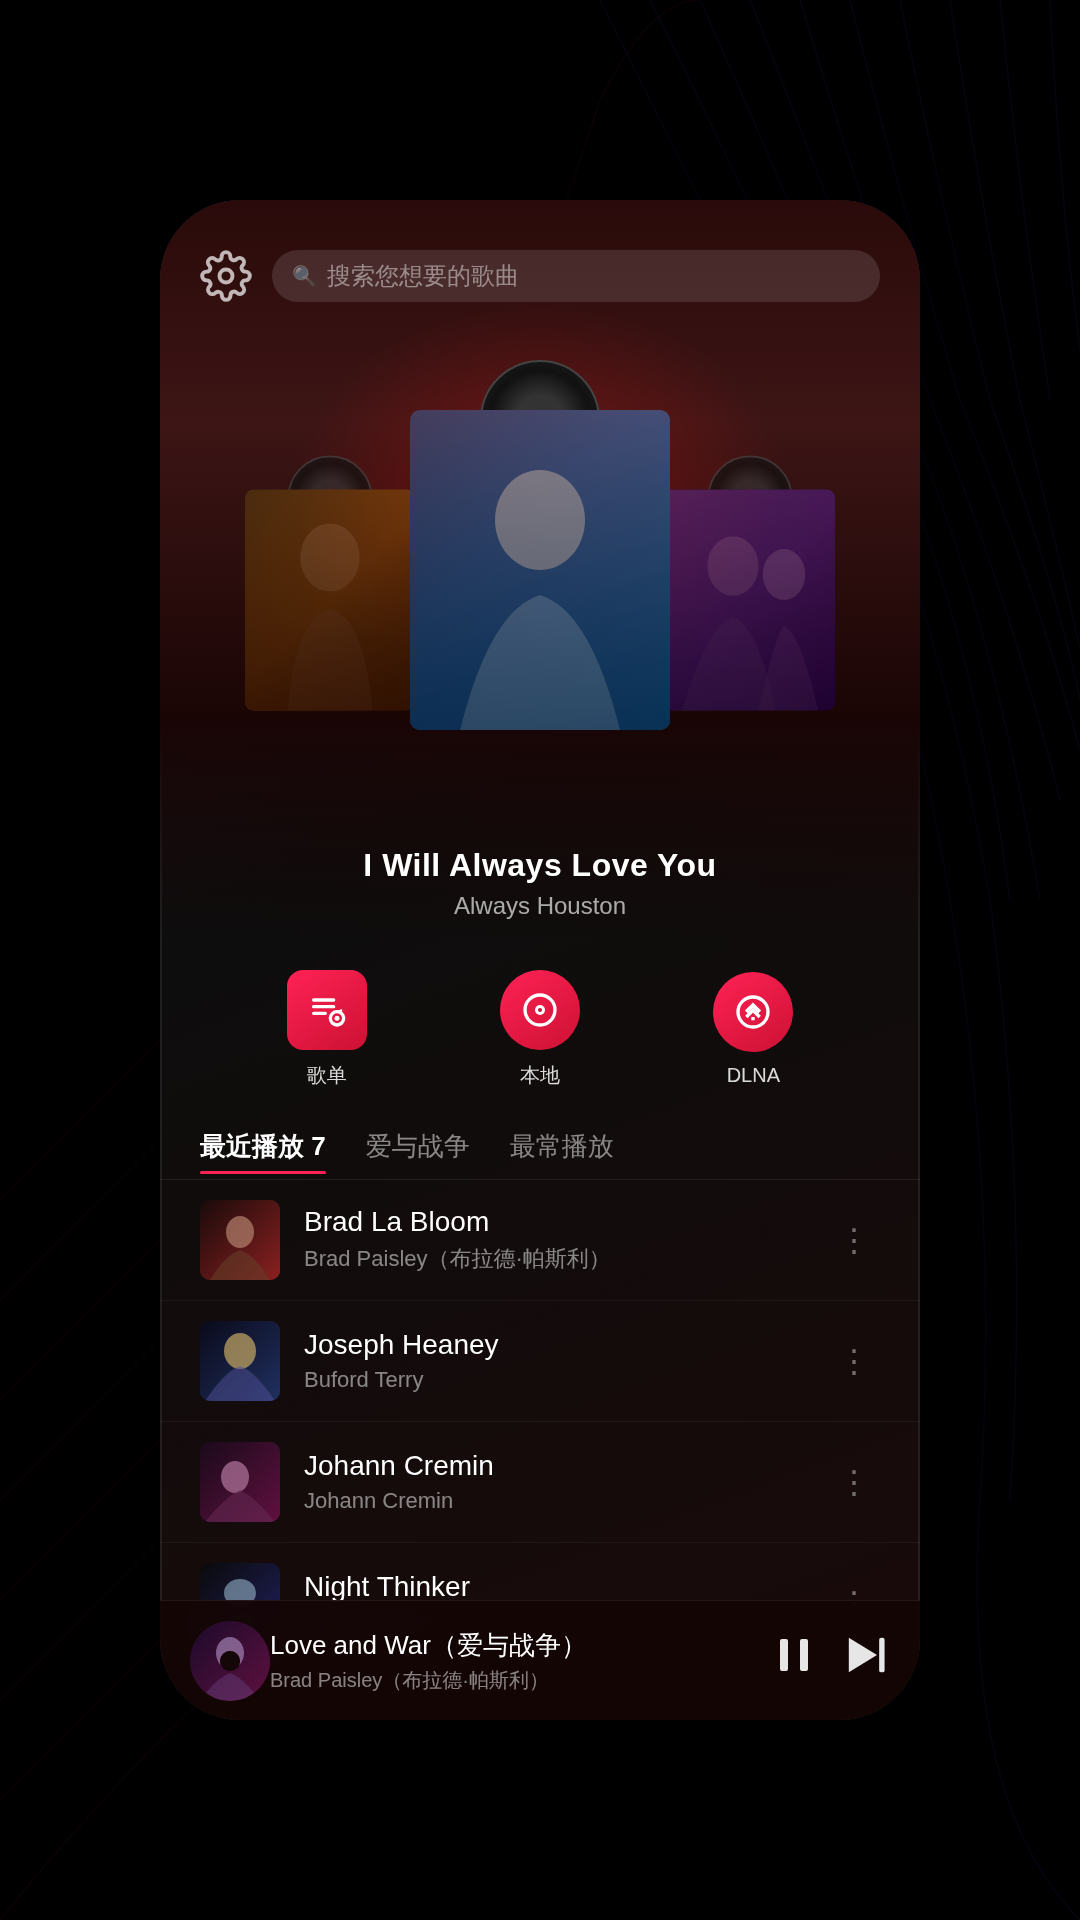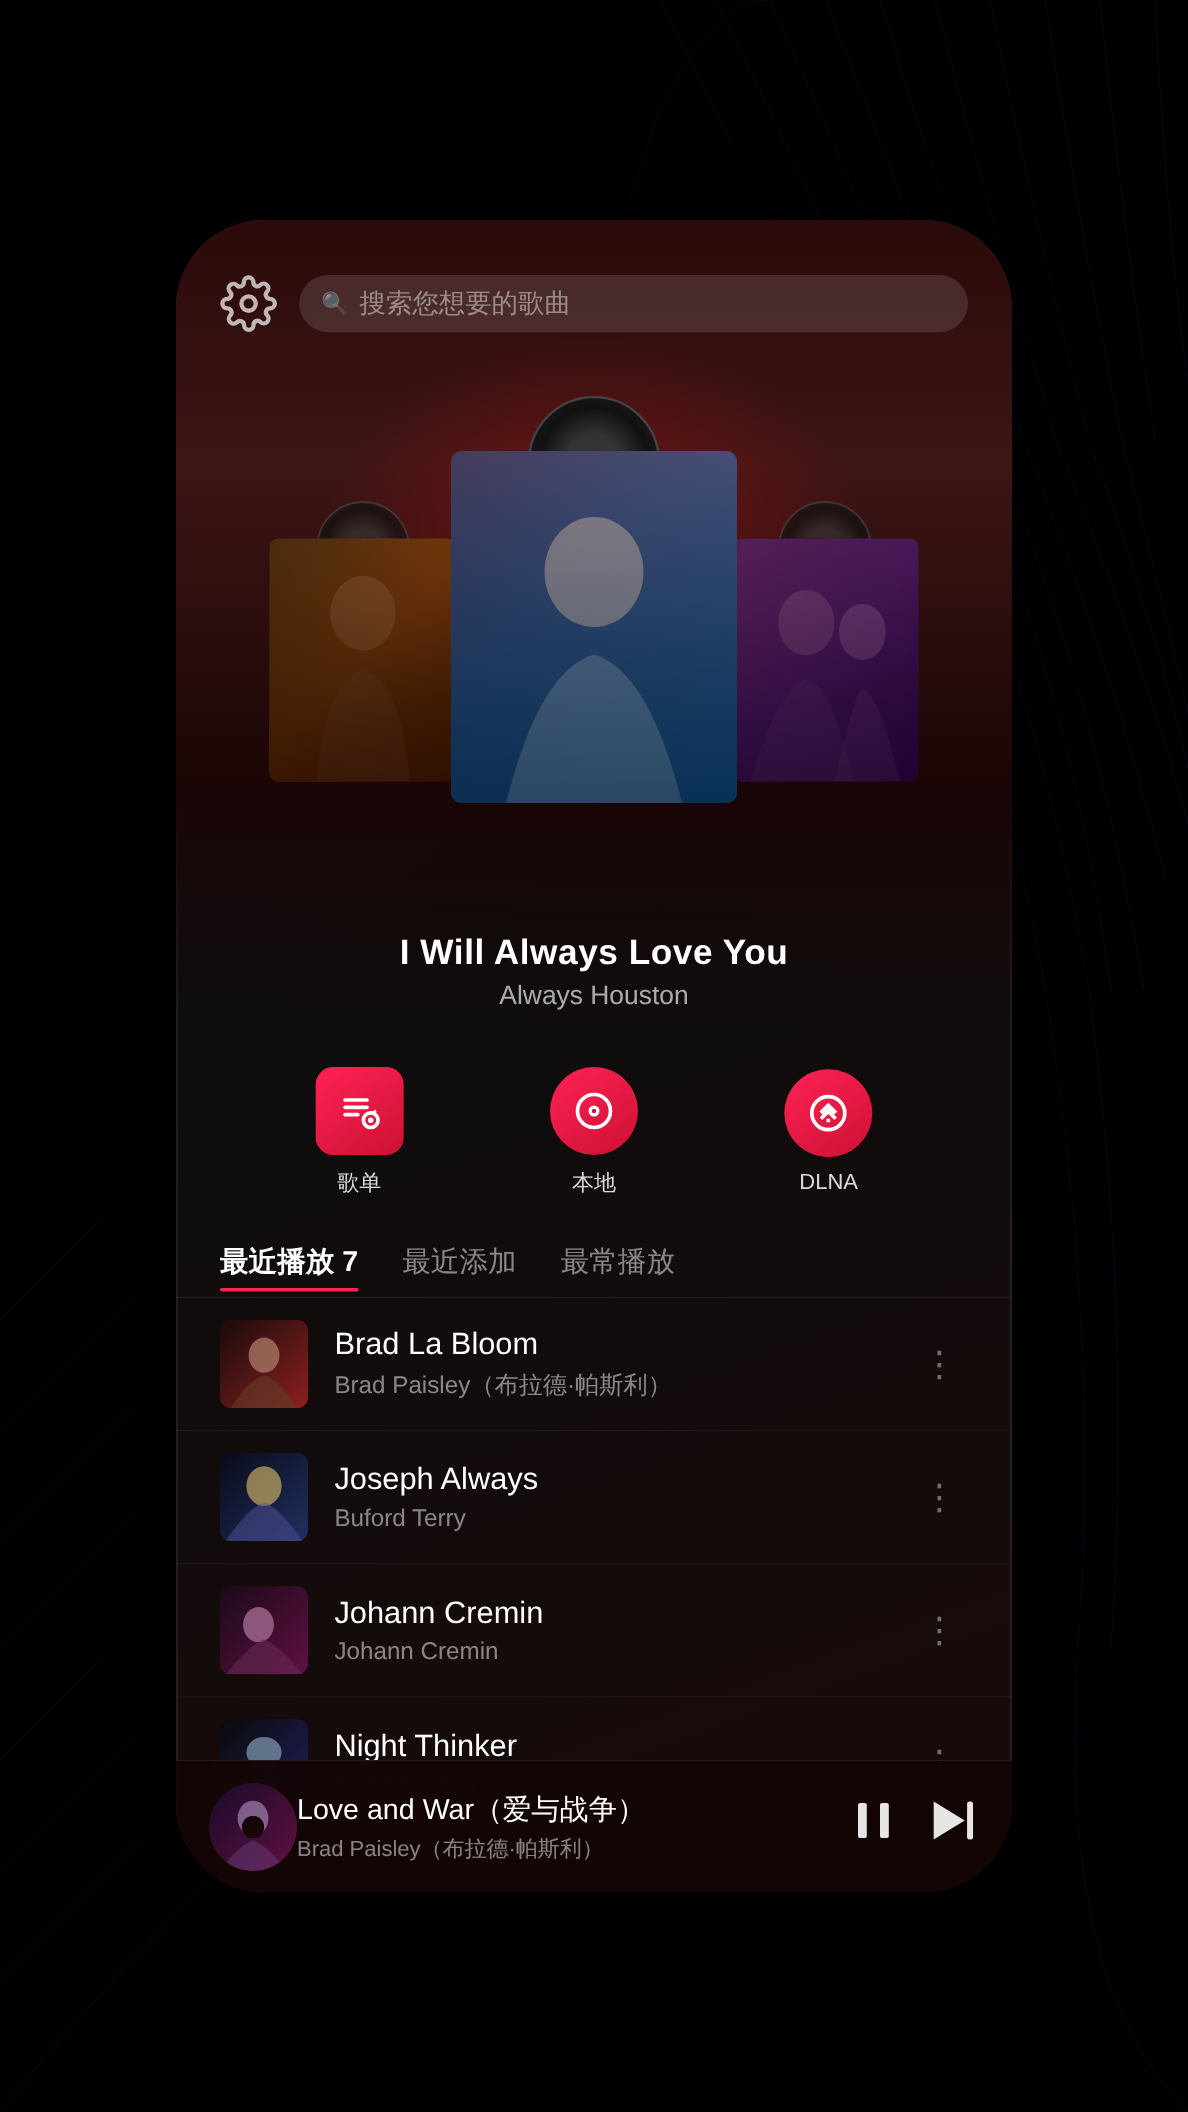--- a/index.html
+++ b/index.html
@@ -563,21 +563,21 @@
         </div>
       </div>
 
       <div class="tabs-row">
         <div class="tab-item active">
           <span>
             <span>最近播放</span> <span class="tab-count">7</span>
           </span>
         </div>
         <div class="tab-item">
-          <span>最近添加</span>
+          <span>爱与战争</span>
         </div>
         <div class="tab-item">
           <span>最常播放</span>
         </div>
       </div>
 
       <div class="song-list">
 
         <div class="song-row">
           <div class="song-thumb thumb-1">
@@ -608,21 +608,21 @@
                   <linearGradient id="g2" x1="0%" y1="0%" x2="100%" y2="100%">
                 <stop offset="0%" style="stop-color:#0a0a1a"></stop>
                 <stop offset="100%" style="stop-color:#203060"></stop>
               </linearGradient>
                 </defs>
               <ellipse cx="40" cy="30" rx="16" ry="18" fill="rgba(200,170,100,0.7)"></ellipse>
               <path d="M5,80 Q25,50 40,45 Q55,50 75,80Z" fill="rgba(80,80,150,0.5)"></path>
             </svg>
           </div>
           <div class="song-details">
-            <div class="song-name">Joseph Always</div>
+            <div class="song-name">Joseph Heaney</div>
             <div class="song-sub">Buford Terry</div>
           </div>
           <div class="more-icon">⋮</div>
         </div>
 
         <div class="song-row">
           <div class="song-thumb thumb-3">
             <svg viewBox="0 0 80 80" width="80" height="80">
               <rect width="80" height="80" fill="url(#g3)"></rect>
               <defs>

